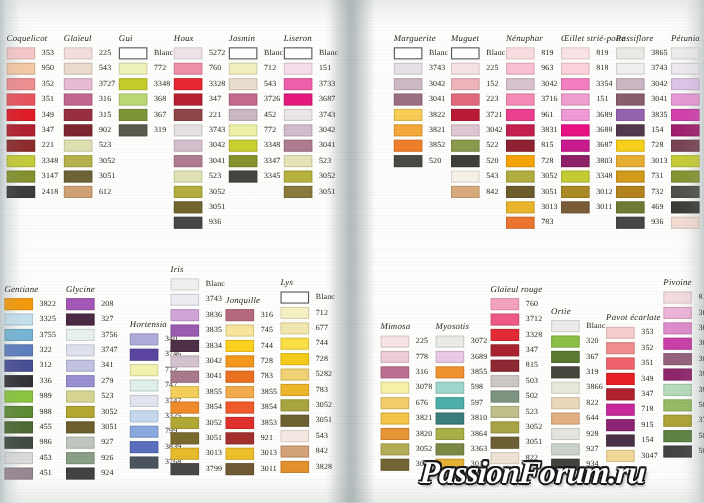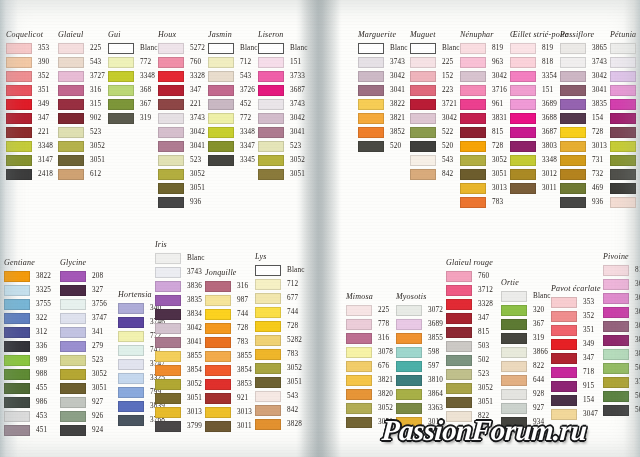--- a/index.html
+++ b/index.html
@@ -77,21 +77,21 @@
 
     <div class="col" style="left:6px;top:30px;">
         <div class="col-title">Coquelicot</div>
         <div class="swatches">
           <div class="row">
             <div class="sw" style="background: rgb(247, 201, 201);"></div>
             <div class="code">353</div>
           </div>
           <div class="row">
             <div class="sw" style="background: rgb(243, 201, 166);"></div>
-            <div class="code">390</div>
+            <div class="code">950</div>
           </div>
           <div class="row">
             <div class="sw" style="background: rgb(239, 143, 146);"></div>
             <div class="code">352</div>
           </div>
           <div class="row">
             <div class="sw" style="background: rgb(233, 84, 95);"></div>
             <div class="code">351</div>
           </div>
           <div class="row">
@@ -540,21 +540,21 @@
       </div>
     <div class="col" style="left:205px;top:268px;">
         <div class="col-title">Jonquille</div>
         <div class="swatches">
           <div class="row">
             <div class="sw" style="background: rgb(183, 105, 126);"></div>
             <div class="code">316</div>
           </div>
           <div class="row">
             <div class="sw" style="background: rgb(246, 229, 154);"></div>
-            <div class="code">987</div>
+            <div class="code">745</div>
           </div>
           <div class="row">
             <div class="sw" style="background: rgb(252, 210, 31);"></div>
             <div class="code">744</div>
           </div>
           <div class="row">
             <div class="sw" style="background: rgb(244, 153, 30);"></div>
             <div class="code">728</div>
           </div>
           <div class="row">

